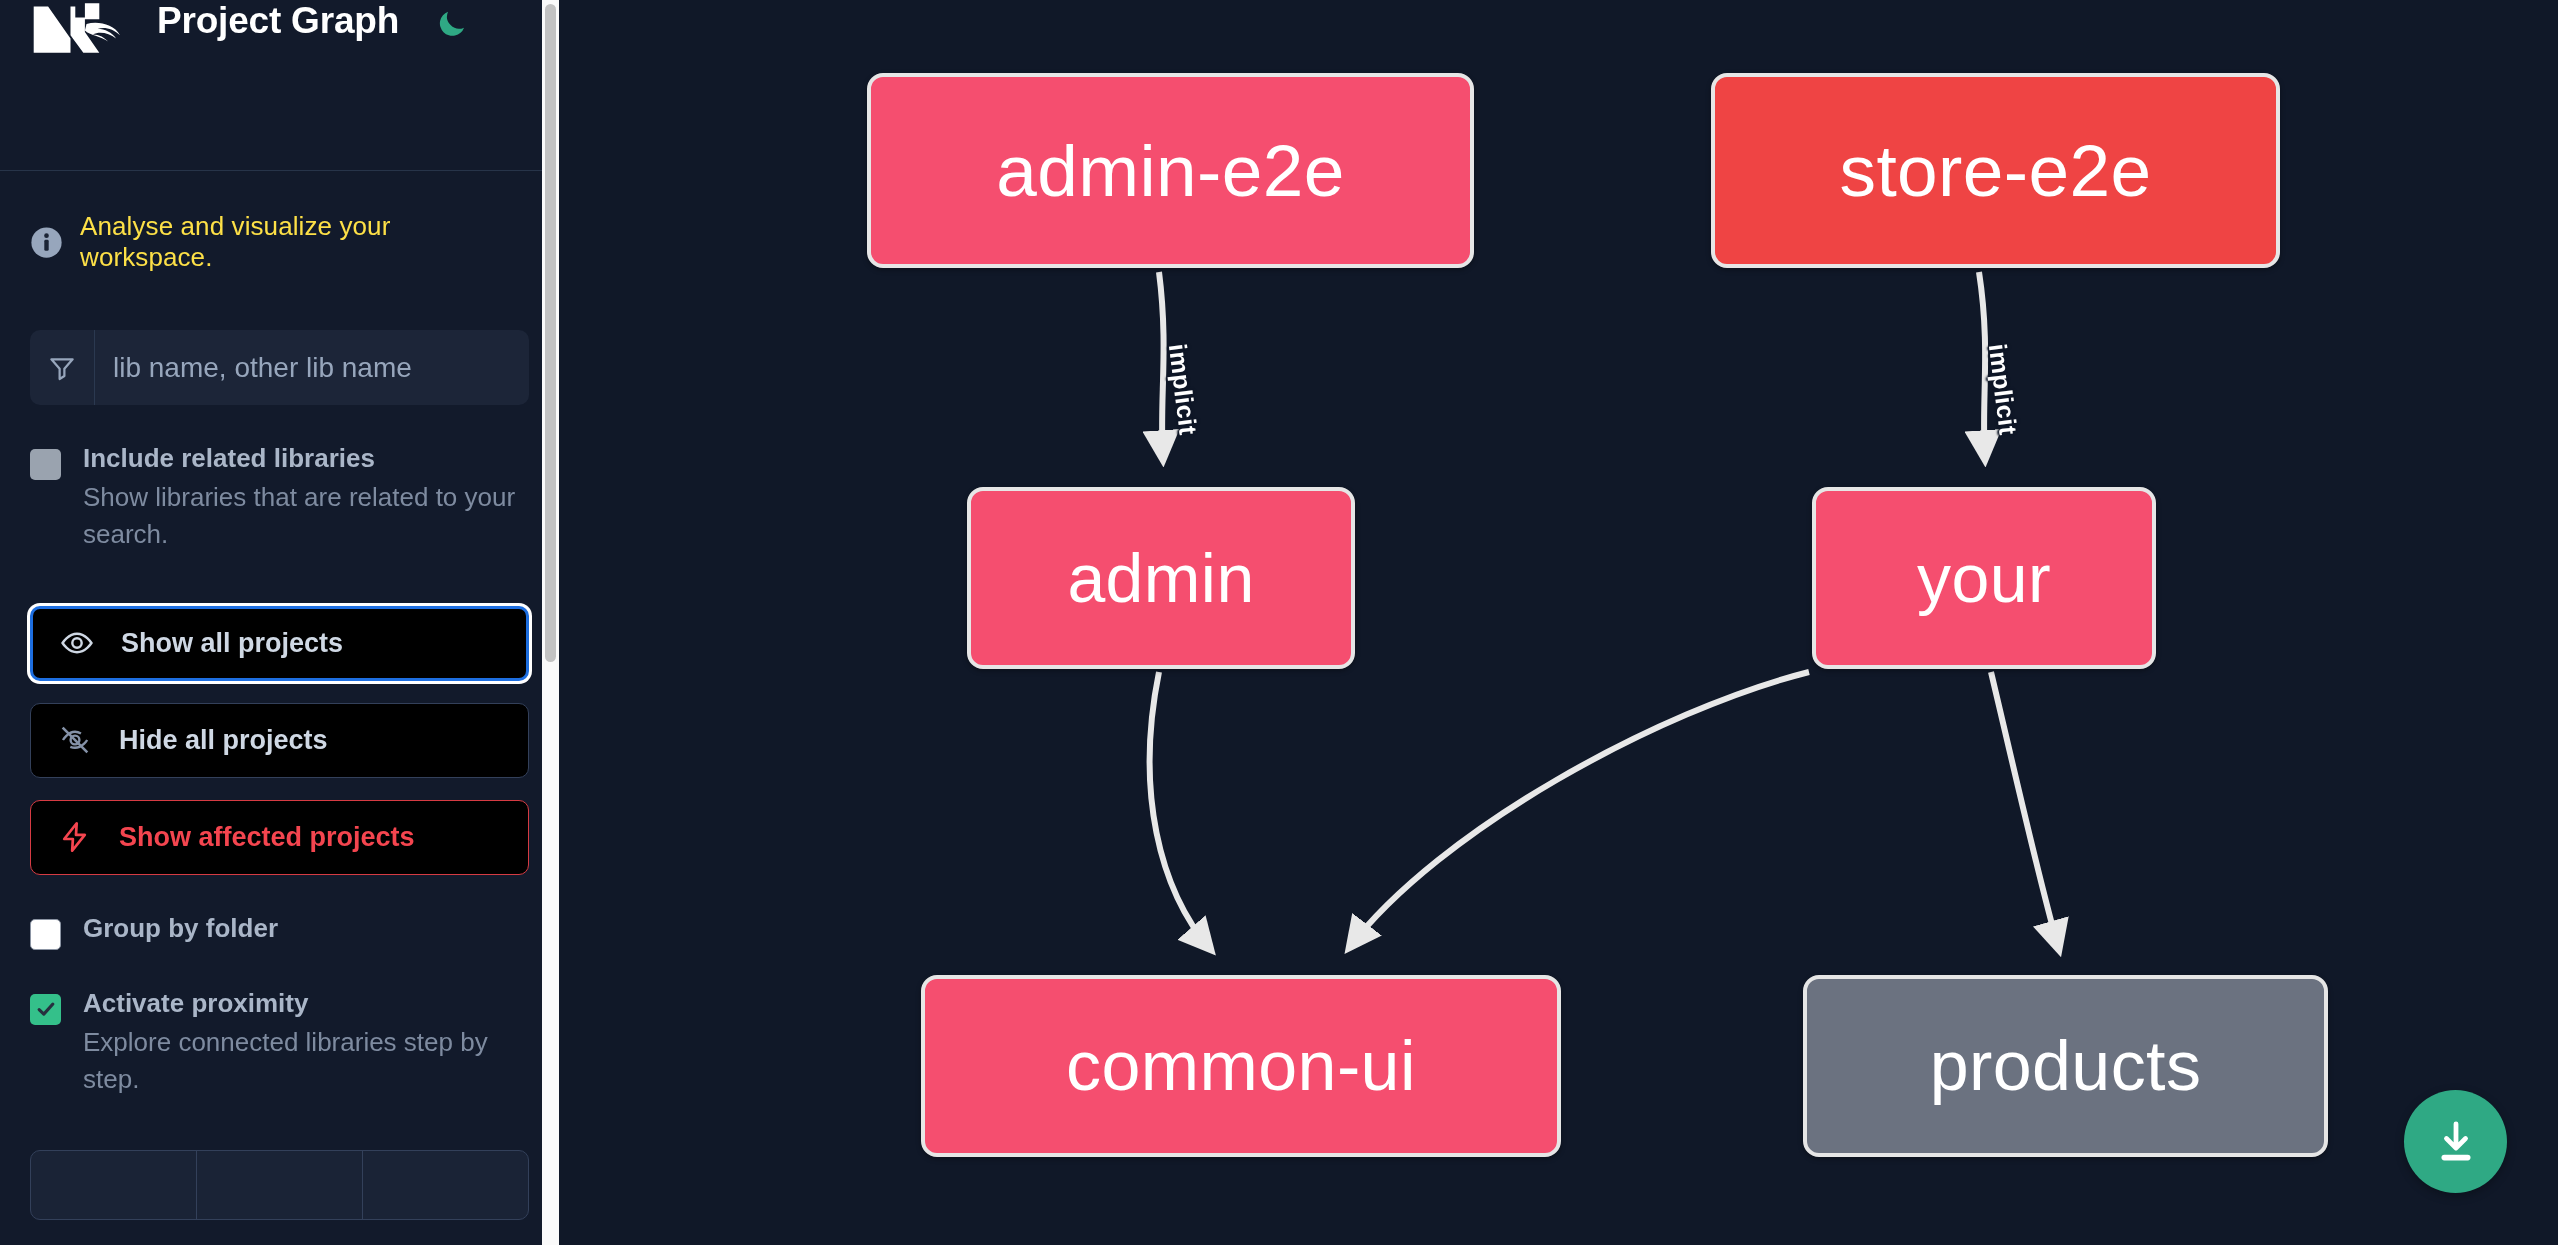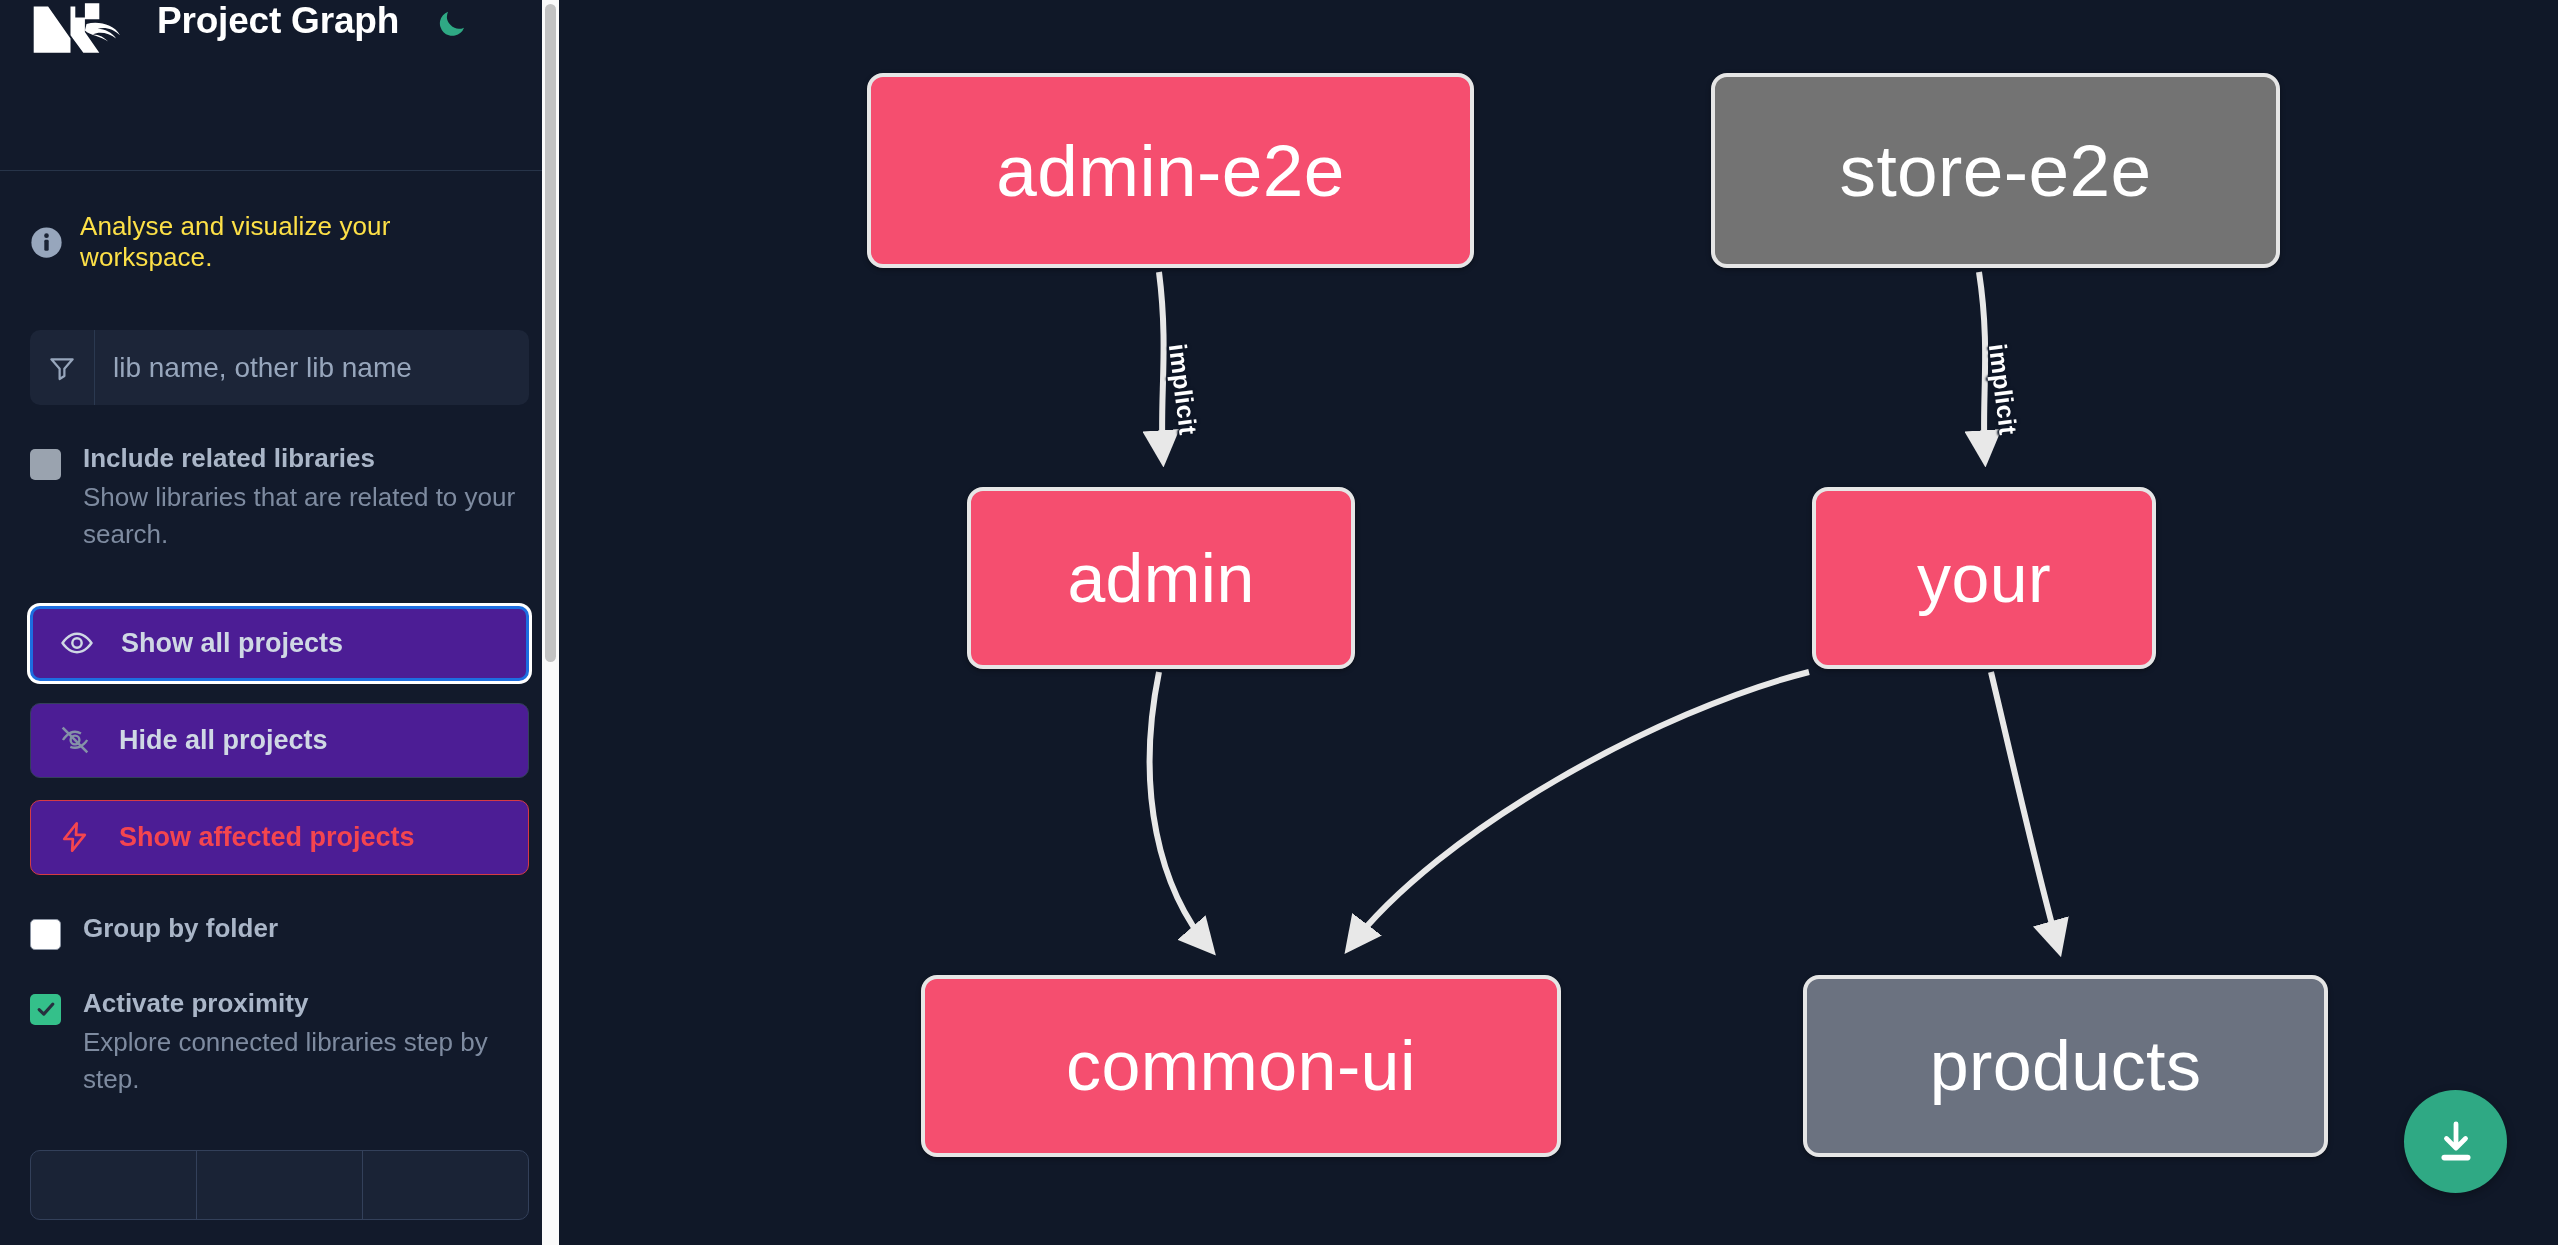--- a/index.html
+++ b/index.html
@@ -172,21 +172,21 @@
   .btn-stack { margin: 53px 30px 0 30px; display: flex; flex-direction: column; gap: 22px; }
 
   .act-btn {
     position: relative;
     height: 75px;
     display: flex;
     align-items: center;
     gap: 26px;
     padding: 0 26px;
     border-radius: 10px;
-    background: #4c1d95;
+    background: #000000;
     border: 1px solid #33405a;
     cursor: pointer;
     font-family: "Liberation Sans", sans-serif;
   }
   .act-btn .lbl { font-size: 27px; font-weight: 700; color: #cfd8e4; white-space: nowrap; }
 
   .act-btn.focused {
     border: 3px solid #1d6ee0;
     box-shadow: 0 0 0 3px #ffffff;
   }
@@ -431,21 +431,21 @@
       </g>
     </svg>
 
     <div class="edge-label" style="left:578px; top:375px; transform: rotate(83deg);">implicit</div>
     <div class="edge-label" style="left:1398px; top:375px; transform: rotate(83deg);">implicit</div>
 
     <div class="gnode" style="left:308px; top:73px; width:607px; height:195px; background:#f54e6f;">
       <span style="font-size:73px;">admin-e2e</span>
     </div>
 
-    <div class="gnode" style="left:1152px; top:73px; width:569px; height:195px; background:#737373;">
+    <div class="gnode" style="left:1152px; top:73px; width:569px; height:195px; background:#ef4444;">
       <span style="font-size:73px;">store-e2e</span>
     </div>
 
     <div class="gnode" style="left:408px; top:487px; width:388px; height:182px; background:#f54e6f;">
       <span style="font-size:68px;text-align:right;">admin</span>
     </div>
 
     <div class="gnode" style="left:1253px; top:487px; width:344px; height:182px; background:#f54e6f;">
       <span style="font-size:68px;">your</span>
     </div>

